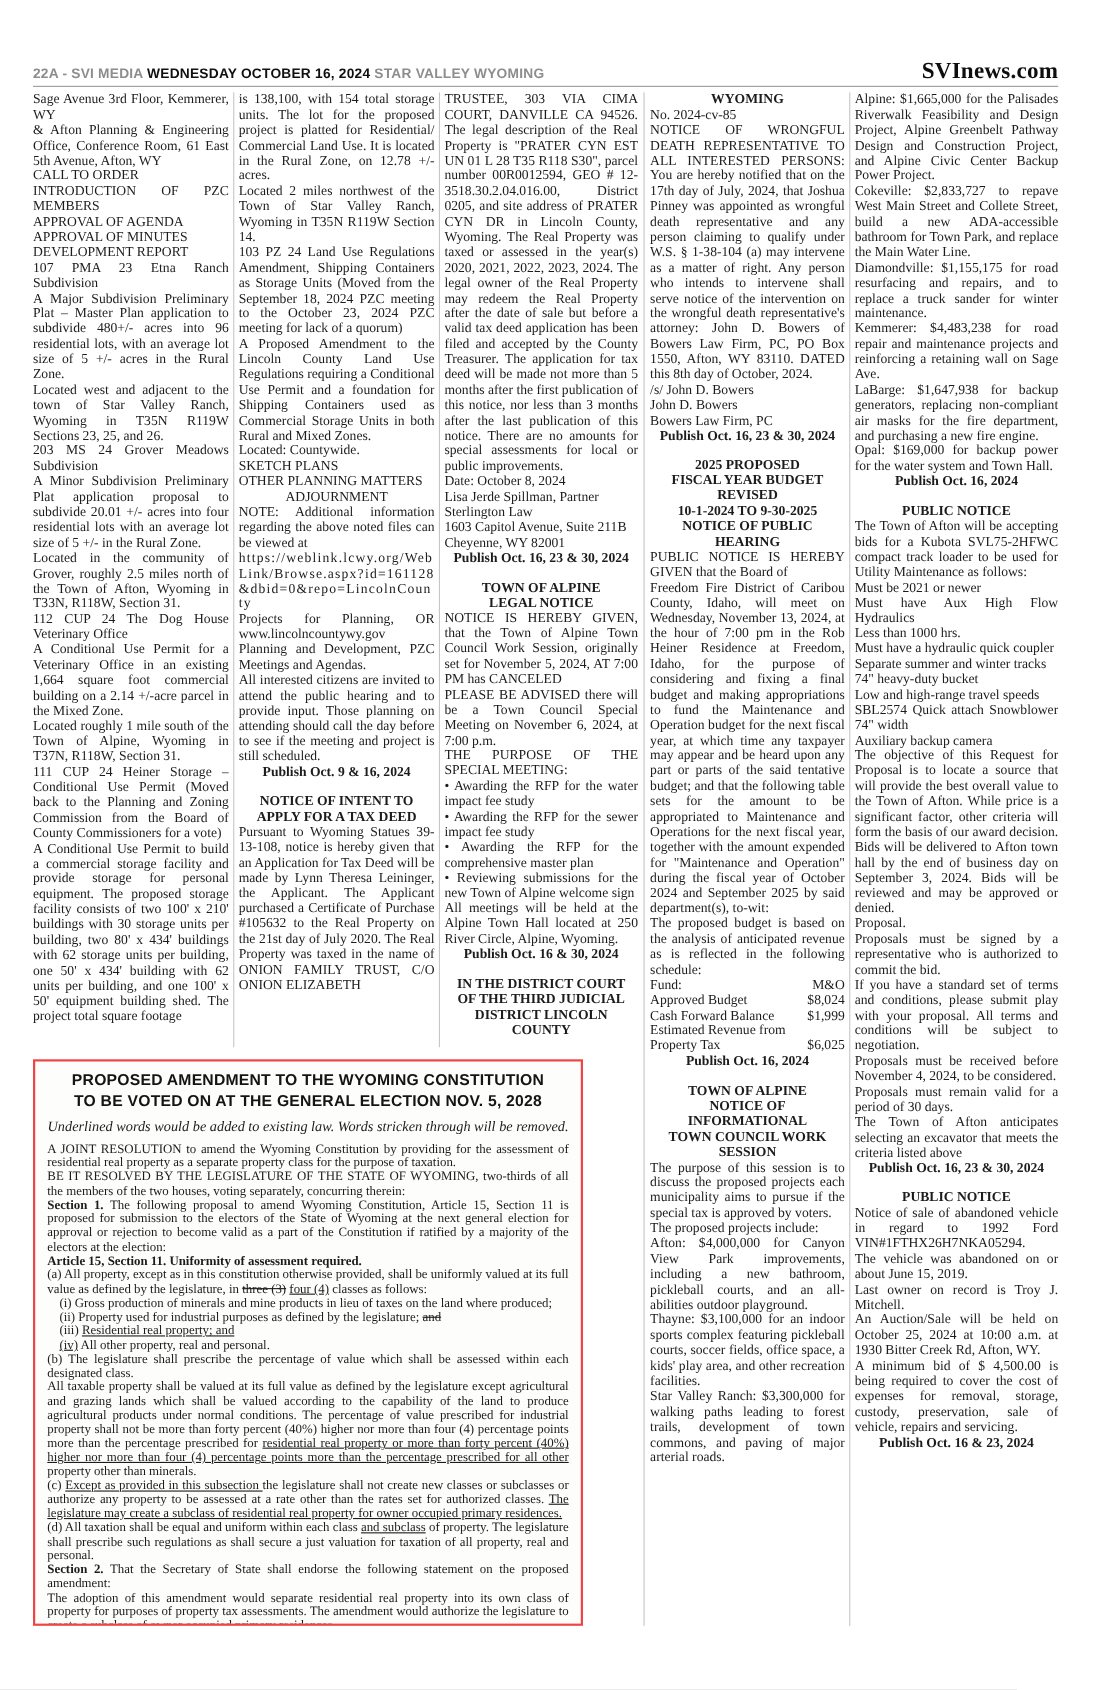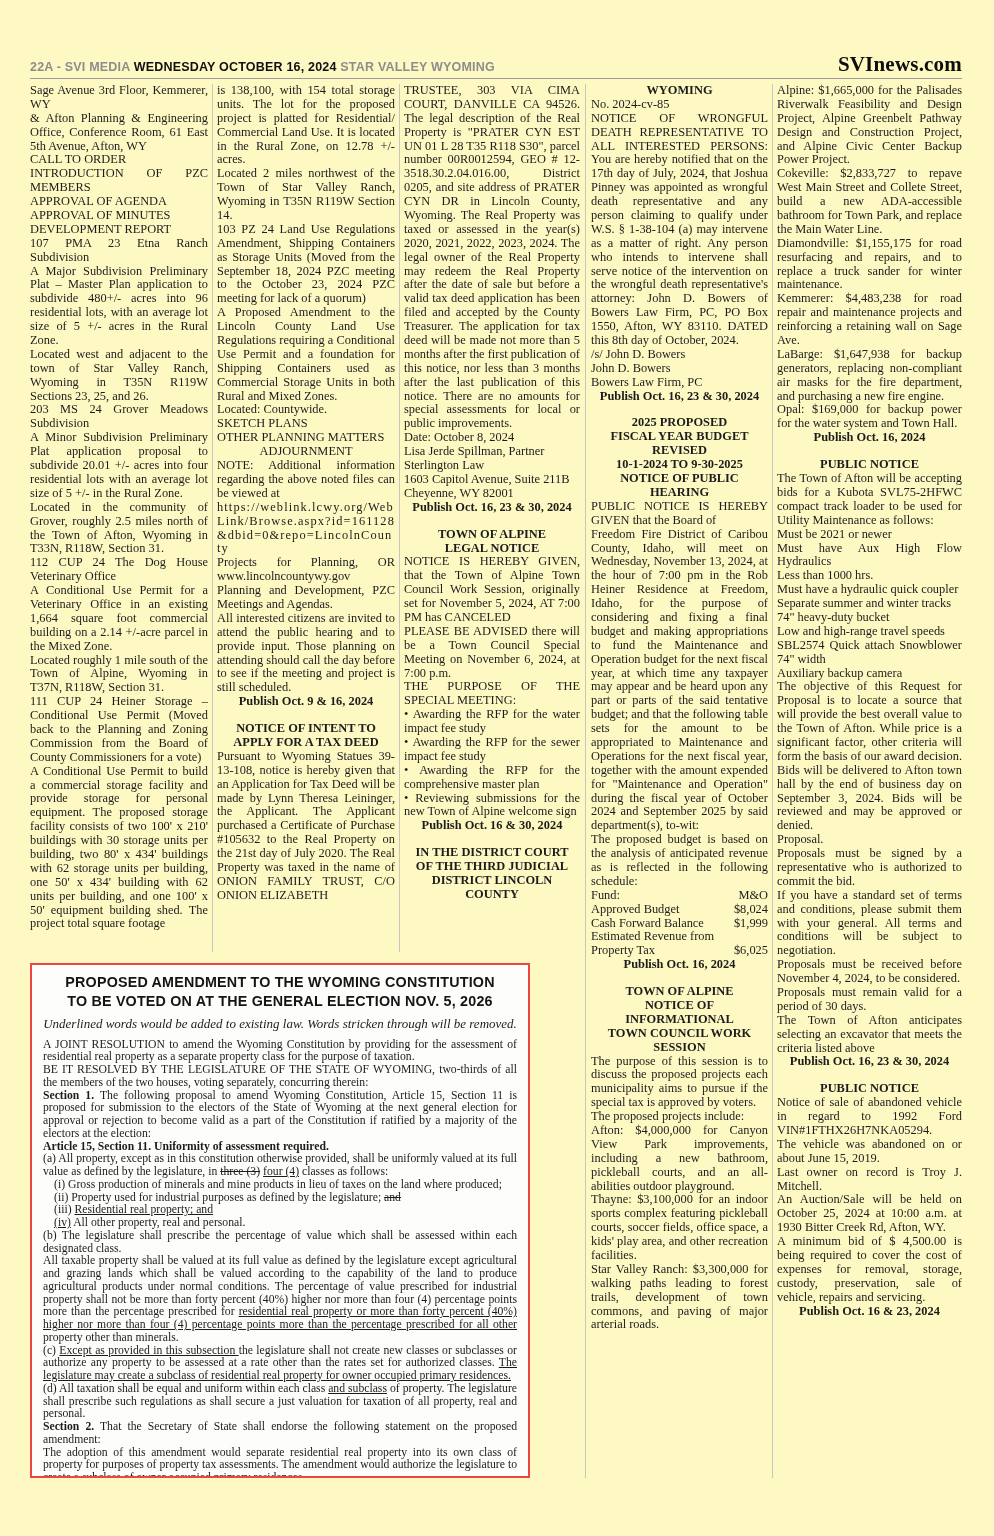--- a/index.html
+++ b/index.html
@@ -1,17 +1,17 @@
 <!DOCTYPE html>
 <html><head>
 <meta charset="utf-8">
 <style>
   *{margin:0;padding:0;box-sizing:border-box}
   html,body{background:#dedede}
-  .page{position:relative;width:994px;height:1536px;margin:0 auto;background:#fef9c3;overflow:hidden;color:#1c1c1c}
+  .page{position:relative;width:994px;height:1536px;margin:0 auto;background:#ffffff;overflow:hidden;color:#1c1c1c}
   .hdr{position:absolute;left:30px;right:32px;top:52px;display:flex;justify-content:space-between;align-items:baseline;font-family:"Liberation Sans",sans-serif}
   .folio{font-size:12.5px;font-weight:bold;color:#8d8d8d;letter-spacing:.2px}
   .folio .blk{color:#101010}
   .site{font-family:"Liberation Serif",serif;font-size:21px;font-weight:bold;color:#0e0e0e;letter-spacing:.2px}
   .hrule{position:absolute;left:30px;right:32px;top:78px;border-top:1.5px solid #9a9a9a}
   .col{position:absolute;top:84px;font-family:"Liberation Serif",serif;font-size:12.4px;line-height:1.12;overflow:hidden;text-rendering:optimizeLegibility}
   .col p{text-align:justify}
   .col .h{font-weight:bold;text-align:center}
   .col .c{text-align:center}
   .col .pub{font-weight:bold;text-align:right;text-align-last:center}
@@ -91,20 +91,21 @@
       <div class="gap"></div>
       <p class="h"><span>TOWN OF ALPINE</span></p>
       <p class="h"><span>LEGAL NOTICE</span></p>
       <p class="p"><span>NOTICE IS HEREBY GIVEN, that the Town of Alpine Town Council Work Session,  originally set for November 5, 2024, AT 7:00 PM has CANCELED</span></p>
       <p class="p"><span>PLEASE BE ADVISED there will be a Town Council Special Meeting on November 6,  2024, at 7:00 p.m.</span></p>
       <p class="p"><span>THE PURPOSE OF THE SPECIAL MEETING:</span></p>
       <p class="p"><span>• Awarding the RFP for the water impact fee study</span></p>
       <p class="p"><span>• Awarding the RFP for the sewer impact fee study</span></p>
       <p class="p"><span>• Awarding the RFP for the comprehensive master plan</span></p>
       <p class="p"><span>• Reviewing submissions for the new Town of Alpine welcome sign</span></p>
+      <p class="p"><span>All meetings will be held at the Alpine Town Hall located at 250 River Circle, Alpine, Wyoming.</span></p>
       <p class="pub"><span>Publish Oct. 16 &amp; 30, 2024</span></p>
       <div class="gap"></div>
       <p class="h"><span>IN THE DISTRICT COURT</span></p>
       <p class="h"><span>OF THE THIRD JUDICIAL</span></p>
       <p class="h"><span>DISTRICT  LINCOLN COUNTY</span></p>
     </div>
   <div class="col" style="left:591px;width:177px;height:1394px">
       <p class="h"><span>WYOMING</span></p>
       <p class="p"><span>No. 2024-cv-85</span></p>
       <p class="p"><span>NOTICE OF WRONGFUL DEATH REPRESENTATIVE TO ALL INTERESTED PERSONS: You are hereby notified that on the 17th day of July, 2024, that Joshua Pinney was appointed as wrongful death representative and any person claiming to qualify under W.S. § 1-38-104 (a) may intervene as a matter of right.  Any person who intends to intervene shall serve notice of the intervention on the wrongful death representative's attorney: John D. Bowers of Bowers Law Firm, PC, PO Box 1550, Afton, WY 83110.  DATED this 8th day of October, 2024.</span></p>
@@ -166,21 +167,21 @@
       <p class="p"><span>Less than 1000 hrs.</span></p>
       <p class="p"><span>Must have a hydraulic quick coupler</span></p>
       <p class="p"><span>Separate summer and winter tracks</span></p>
       <p class="p"><span>74" heavy-duty bucket</span></p>
       <p class="p"><span>Low and high-range travel speeds</span></p>
       <p class="p"><span>SBL2574 Quick attach Snowblower 74" width</span></p>
       <p class="p"><span>Auxiliary backup camera</span></p>
       <p class="p"><span>The objective of this Request for Proposal is to locate a source that will provide the best overall value to the Town of Afton. While price is a significant factor, other criteria will form the basis of our award decision.  Bids will be delivered to Afton town hall by the end of business day on September 3, 2024.  Bids will be reviewed and may be approved or denied.</span></p>
       <p class="p"><span>Proposal.</span></p>
       <p class="p"><span>Proposals must be signed by a representative who is authorized to commit the bid.</span></p>
-      <p class="p"><span>If you have a standard set of terms and conditions, please submit them with your general. All terms and conditions will be subject to negotiation.</span></p>
+      <p class="p"><span>If you have a standard set of terms and conditions, please submit play with your proposal. All terms and conditions will be subject to negotiation.</span></p>
       <p class="p"><span>Proposals must be received before November 4, 2024, to be considered.</span></p>
       <p class="p"><span>Proposals must remain valid for a period of 30 days.</span></p>
       <p class="p"><span>The Town of Afton anticipates selecting an excavator that meets the criteria listed above</span></p>
       <p class="pub"><span>Publish Oct. 16, 23 &amp; 30, 2024</span></p>
       <div class="gap"></div>
       <p class="h"><span>PUBLIC NOTICE</span></p>
       <p class="p"><span>Notice of sale of abandoned vehicle in regard to 1992 Ford VIN#1FTHX26H7NKA05294.</span></p>
       <p class="p"><span>The vehicle was abandoned on or about June 15, 2019.</span></p>
       <p class="p"><span>Last owner on record is Troy J. Mitchell.</span></p>
       <p class="p"><span>An Auction/Sale will be held on October 25, 2024 at 10:00 a.m. at 1930 Bitter Creek Rd, Afton, WY.</span></p>
@@ -189,21 +190,21 @@
     </div>
 
   <div class="vr" style="left:212px;top:84px;height:868px"></div>
   <div class="vr" style="left:399px;top:84px;height:868px"></div>
   <div class="vr" style="left:585px;top:84px;height:1394px"></div>
   <div class="vr" style="left:772px;top:84px;height:1394px"></div>
 
   <div class="box">
     <div class="box-title">
       <div>PROPOSED AMENDMENT TO THE WYOMING CONSTITUTION</div>
-      <div>TO BE VOTED ON AT THE GENERAL ELECTION NOV. 5, 2026</div>
+      <div>TO BE VOTED ON AT THE GENERAL ELECTION NOV. 5, 2028</div>
     </div>
     <div class="box-sub">Underlined words would be added to existing law. Words stricken through will be removed.</div>
     <div class="box-body">
         <p class="p"><span>A JOINT RESOLUTION to amend the Wyoming Constitution by providing for the assessment of residential real property as a separate property class for the purpose of taxation.</span></p>
         <p class="p"><span class="i">BE IT RESOLVED BY THE LEGISLATURE OF THE STATE OF WYOMING</span><span>, two-thirds of all the members of the two houses, voting separately, concurring therein:</span></p>
         <p class="p"><span class="b">Section 1.</span><span> The following proposal to amend Wyoming Constitution, Article 15, Section 11 is proposed for submission to the electors of the State of Wyoming at the next general election for approval or rejection to become valid as a part of the Constitution if ratified by a majority of the electors at the election:</span></p>
         <p class="p"><span class="b">Article 15, Section 11. Uniformity of assessment required.</span></p>
         <p class="p"><span>(a) All property, except as in this constitution otherwise provided, shall be uniformly valued at its full value as defined by the legislature, in </span><span class="s">three (3)</span><span> </span><span class="u">four (4)</span><span> classes as follows:</span></p>
         <p class="p ind"><span>(i) Gross production of minerals and mine products in lieu of taxes on the land where produced;</span></p>
         <p class="p ind"><span>(ii) Property used for industrial purposes as defined by the legislature; </span><span class="s">and</span></p>

